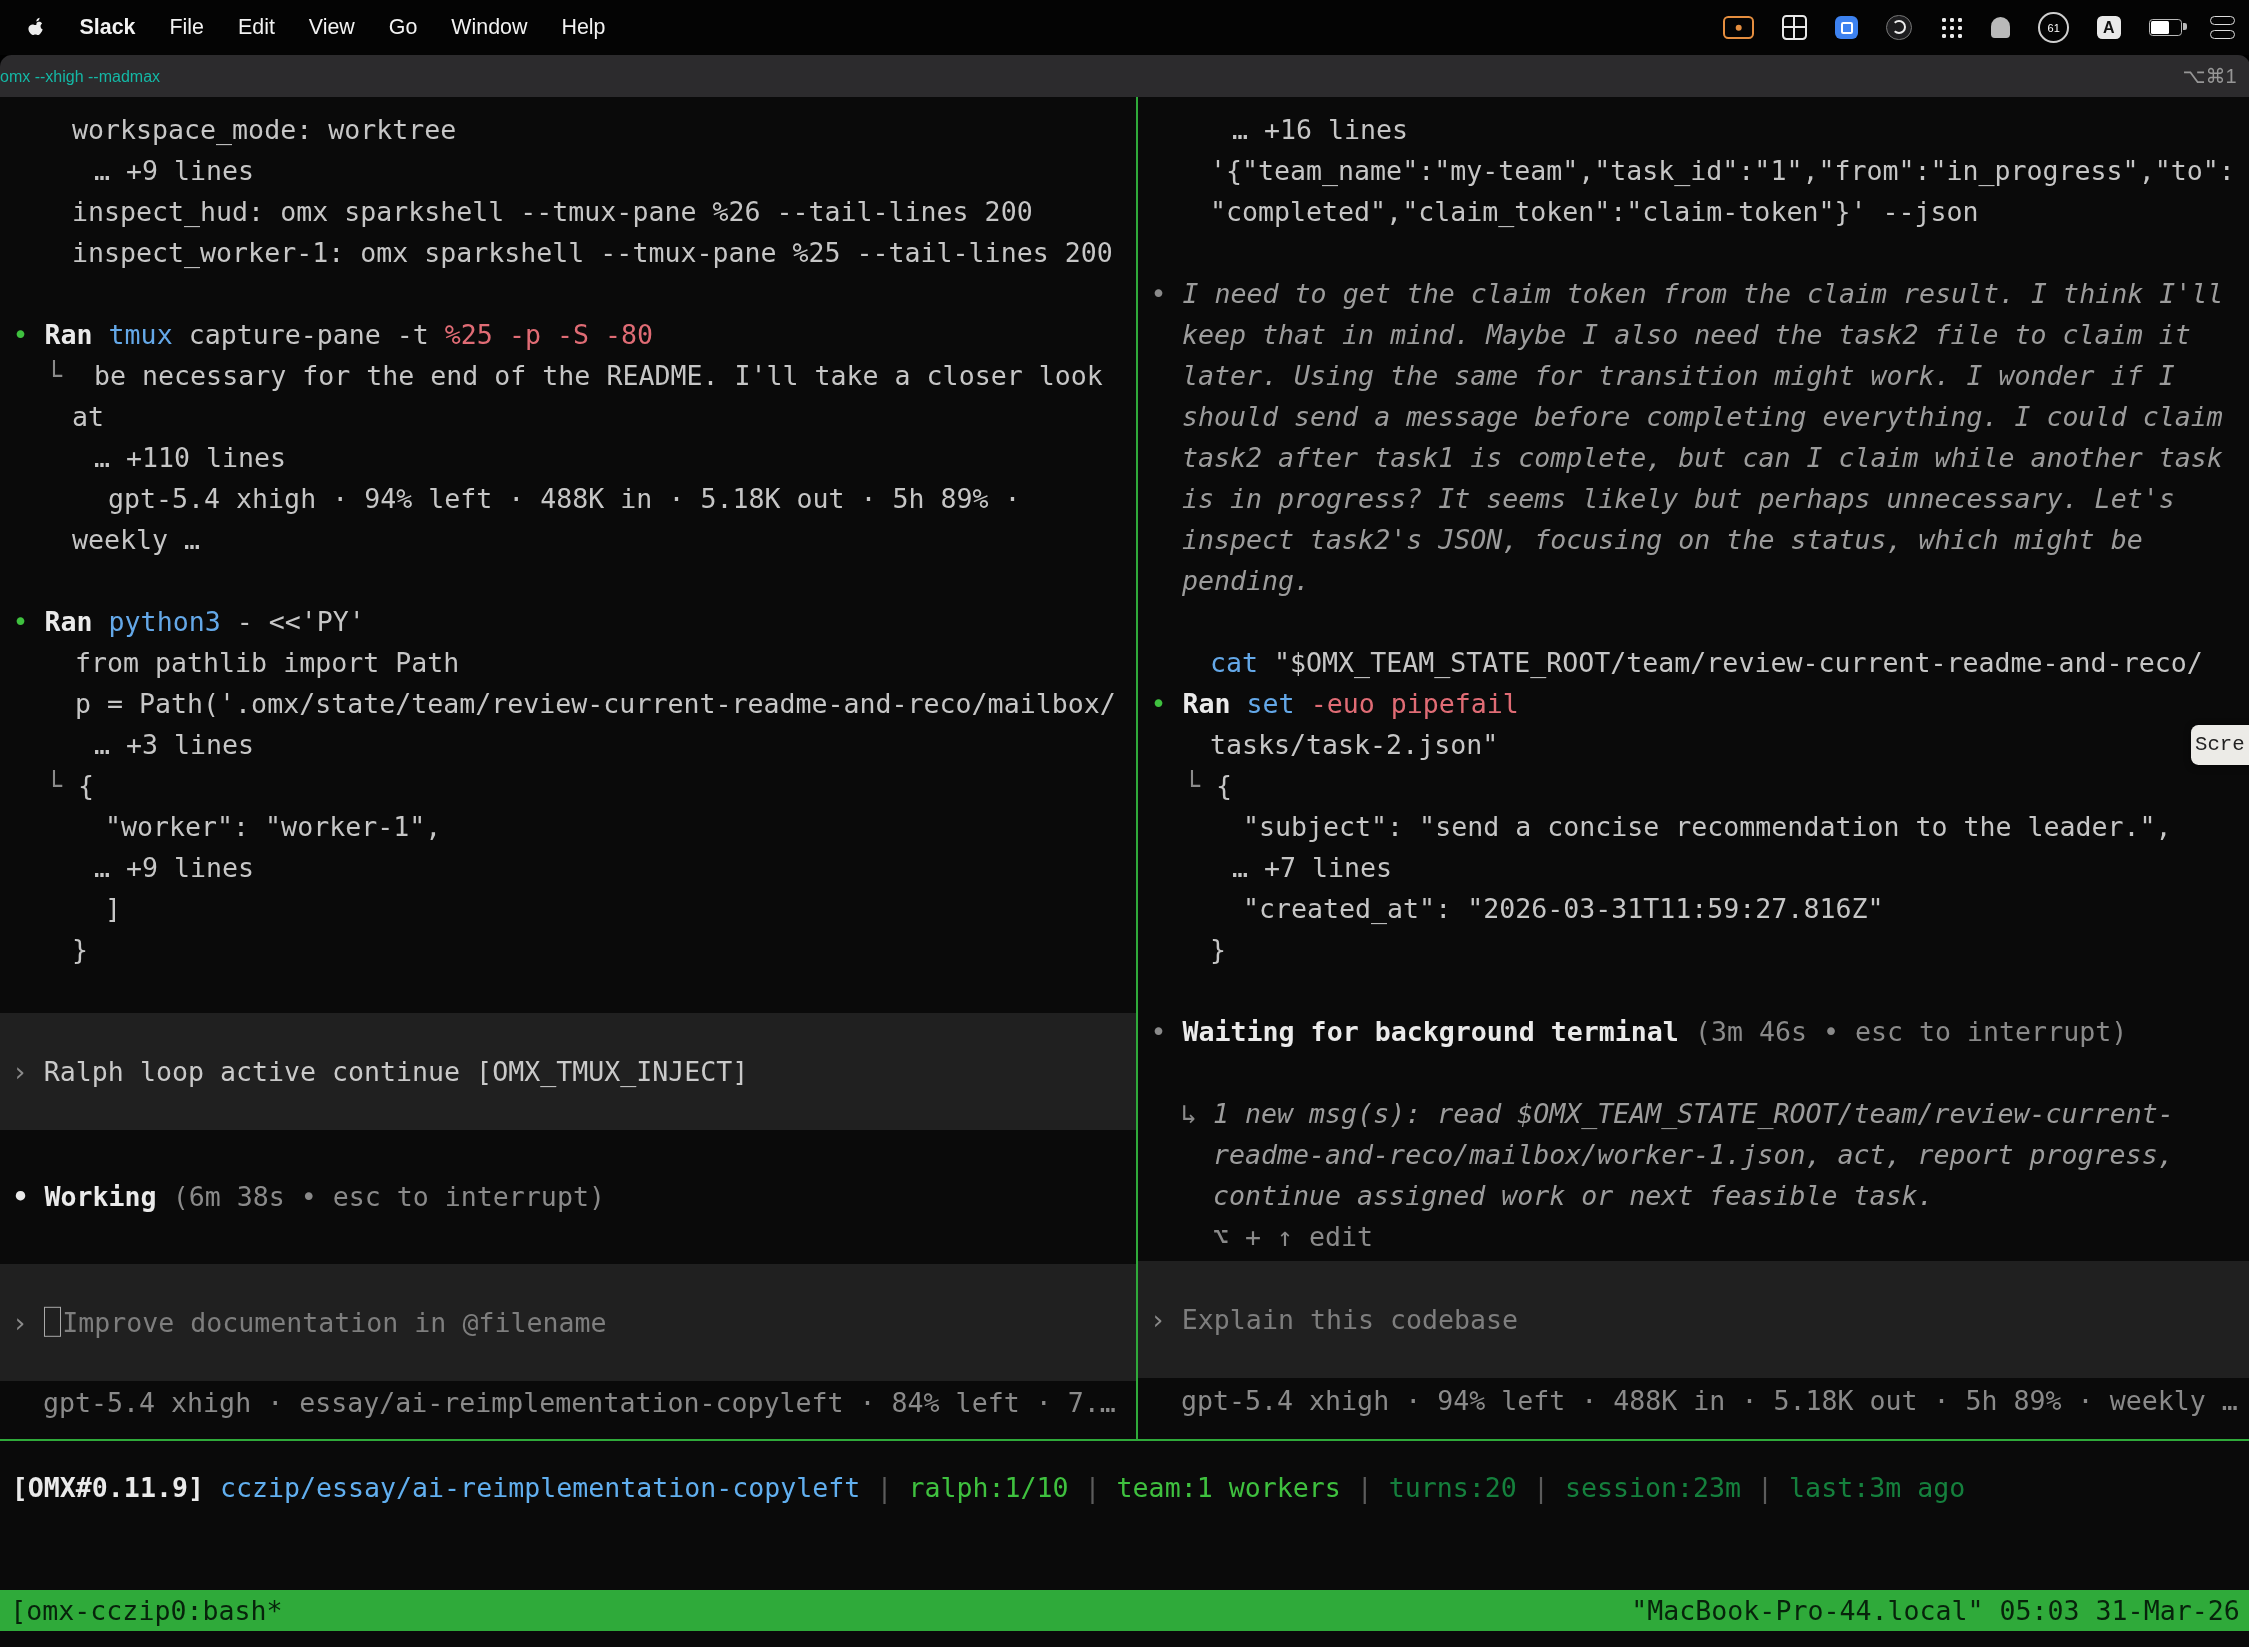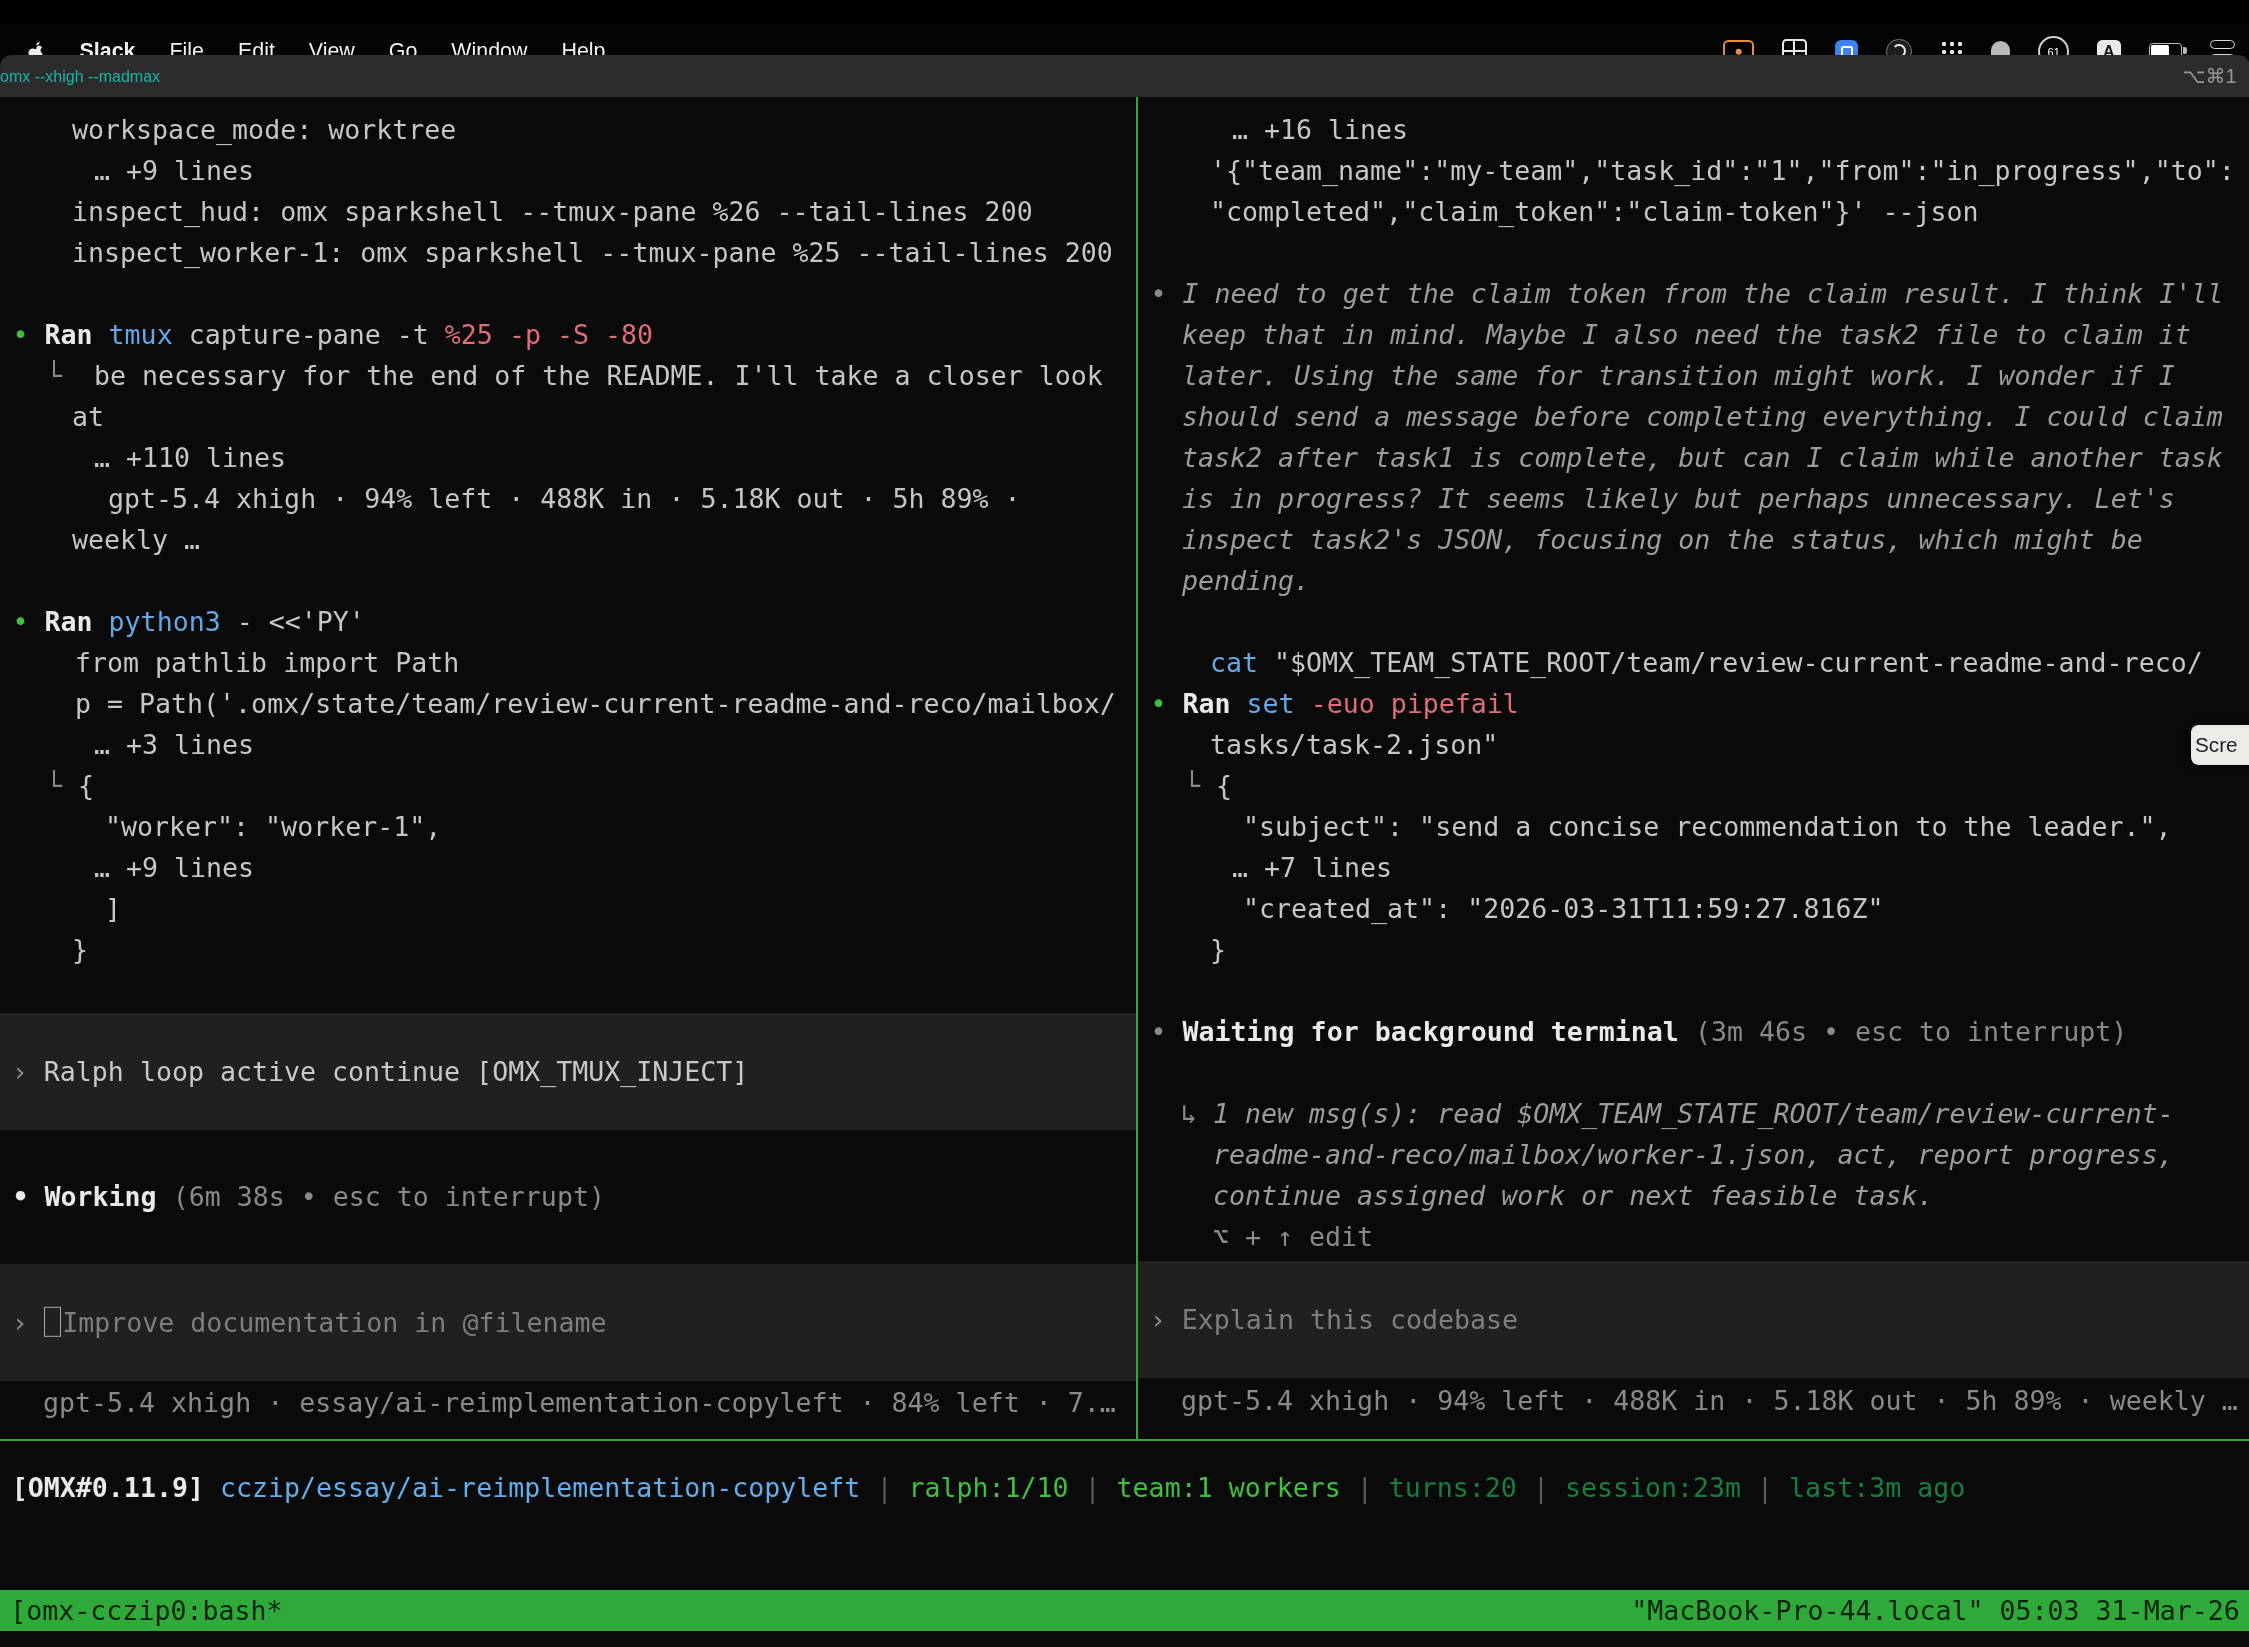--- a/index.html
+++ b/index.html
@@ -2,21 +2,21 @@
 <html style="font-size:11.8px"><head>
 <meta charset="utf-8">
 <style>
   html,body{margin:0;padding:0;background:#000;}
   body{width:2250px;height:1648px;position:relative;overflow:hidden;
        font-family:"DejaVu Sans Mono",monospace;-webkit-font-smoothing:antialiased;}
 
   
   .menubar{position:absolute;top:0;left:0;width:2250px;height:55px;background:#040404;
            display:flex;align-items:center;color:#f2f2f2;
-           font-family:"Liberation Sans",sans-serif;font-size:21.4px;margin-top:24px;}
+           font-family:"Liberation Sans",sans-serif;font-size:21.4px;}
   .apple{margin-left:26.6px;display:flex;align-items:center;}
   .mi{margin-left:34px;cursor:default;}
   .mi.app{font-weight:700;}
   .micons{margin-left:auto;margin-right:14.8px;display:flex;align-items:center;gap:28px;}
   .ic{display:inline-flex;align-items:center;justify-content:center;}
   .rec{width:26.6px;height:19px;border:2.2px solid #e58e3f;border-radius:5.2px;position:relative;}
   .rec::after{content:"";position:absolute;left:50%;top:50%;transform:translate(-50%,-50%);
               width:6.6px;height:6.6px;border-radius:50%;background:#e58e3f;}
   .grid4{width:20.7px;height:20.7px;border:2.2px solid #e8e8e8;border-radius:4.4px;
          background:linear-gradient(#e8e8e8,#e8e8e8) 50% 0/2.2px 100% no-repeat,
@@ -84,21 +84,21 @@
   .hudline{position:absolute;left:0;top:1370px;width:2250px;height:41px;line-height:41px;
            font-size:26.6px;white-space:pre;padding-left:11.8px;color:#9a9a9a;overflow:hidden;}
 
   
   .tmuxbar{position:absolute;left:0;top:1590px;width:2250px;height:41px;background:#2faa3a;
            color:#07230b;font-size:26.6px;display:flex;align-items:center;justify-content:space-between;
            padding:0 10.3px;box-sizing:border-box;white-space:pre;}
 
   
   .popup{position:absolute;right:0;top:725px;width:59px;height:40px;background:#ecebe7;
-         border-radius:7.4px 0 0 7.4px;color:#222;font-family:Liberation Sans, sans-serif;
+         border-radius:7.4px 0 0 7.4px;color:#222;font-family:Liberation Mono, monospace;
          font-size:20.7px;line-height:40px;padding-left:4px;box-sizing:border-box;z-index:60;
          box-shadow:0 1.5px 5.9px rgba(0,0,0,.5);overflow:hidden;}
 </style>
 </head>
 <body>
 
 <div class="menubar">
   <span class="apple">
       <svg width="19" height="22" viewBox="0 0 24 28">
         <path fill="#ededed" d="M14.8 4.2c.7-.9 1.2-2.1 1-3.2-1 .1-2.2.7-2.9 1.6-.6.7-1.2 1.9-1 3 1.1.1 2.2-.6 2.9-1.4z"></path>

